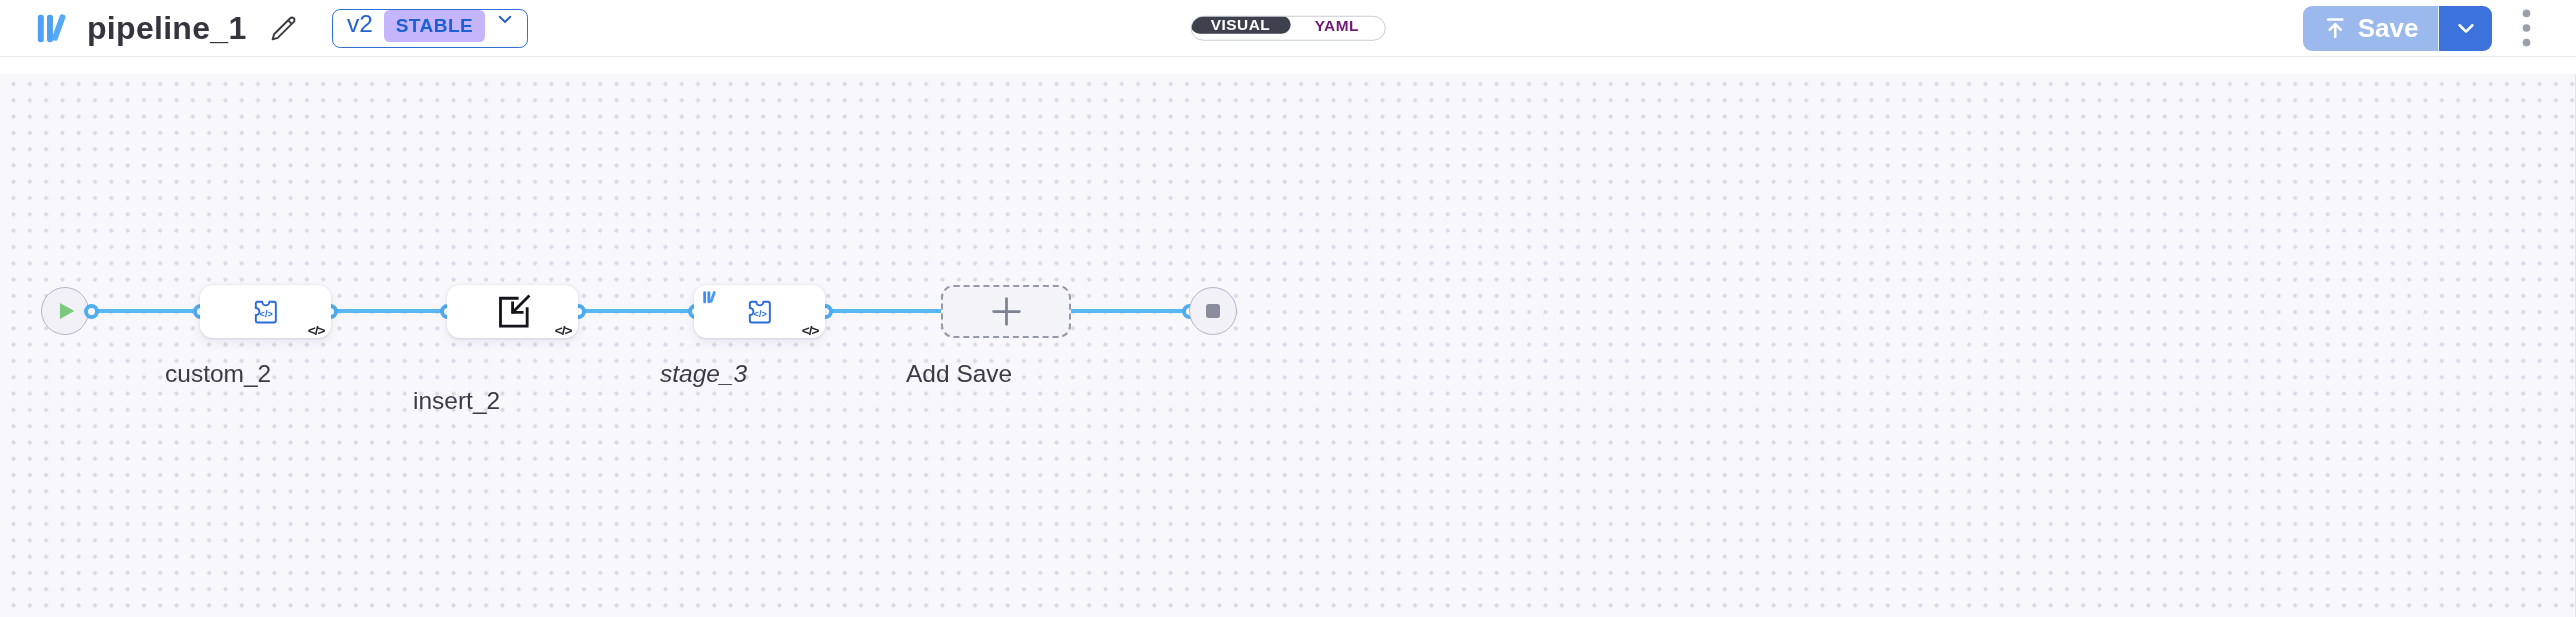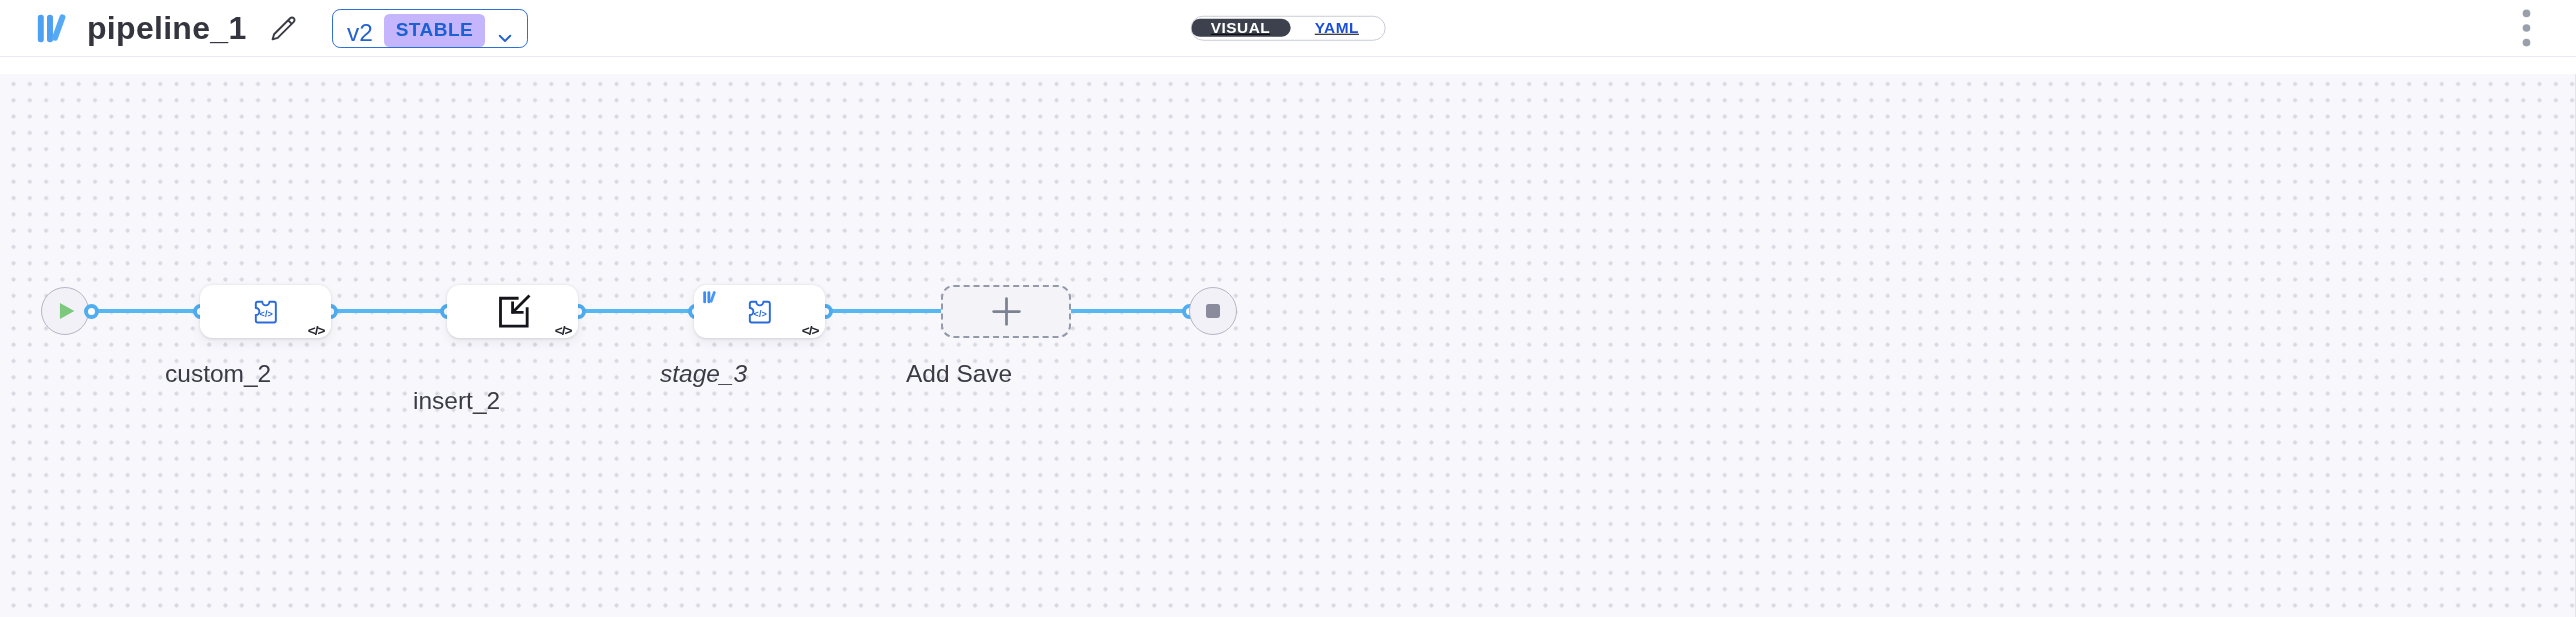--- a/index.html
+++ b/index.html
@@ -8,35 +8,35 @@
 
   
   .header { position:relative; height:57px; background:#ffffff;
     border-bottom:1.8px solid #e9e9ef; display:flex; align-items:center;
     padding:0 40px 0 36px; }
   .brand-logo { width:33px; height:33px; flex:0 0 auto; }
   .page-title { margin-left:18px; font-size:32px; font-weight:bold;
     color:#34353e; letter-spacing:0.3px; }
   .edit-btn { margin-left:22px; background:none; border:none; cursor:pointer;
     display:flex; align-items:center; }
-  .version-select { margin-left:34px; height:39px; display:flex; align-items:flex-end;
+  .version-select { margin-left:34px; height:39px; display:flex; align-items:flex-start;
     gap:11px; padding:0 12.7px 0 14.5px; border:1.8px solid #2e6fd6; border-radius:8.2px;
     background:#fff; cursor:pointer; }
   .version-label { font-size:24.5px; color:#2563cf; }
   .version-status { background:#c4b5fd; color:#1b61d1; font-size:19px; font-weight:bold;
     letter-spacing:0.5px; padding:5.4px 11.8px; border-radius:5.4px; }
 
   .view-toggle { position:absolute; left:50%; top:50%; transform:translate(-50%,-50%);
-    height:24.5px; display:flex; align-items:center; border:1.8px solid #c9ccd5;
-    border-radius:12.7px; background:#fff; overflow:hidden; cursor:pointer;text-decoration:underline; }
+    height:24.5px; display:flex; align-items:flex-start; border:1.8px solid #c9ccd5;
+    border-radius:12.7px; background:#fff; overflow:hidden; cursor:pointer; }
   .seg { display:flex; align-items:center; justify-content:center;
     font-size:15.4px; font-weight:bold; letter-spacing:0.5px; }
   .seg-visual { background:#3d414d; color:#ffffff; border-radius:11.8px;
     padding:0 20px; margin:-0.9px; }
-  .seg-yaml { color:#1d4ed8; padding:0 25.4px; }
+  .seg-yaml { color:#701a75; padding:0 25.4px; }
 
   .header-right { margin-left:auto; display:flex; align-items:center; gap:25.4px; }
   .save-split { display:flex; height:45px; border-radius:9px; overflow:hidden; }
   .save-main { background:#9bb9ed; color:#fff; display:flex; align-items:center;
     gap:10px; padding:0 20px; font-size:26px; font-weight:bold; border:none;
     border-right:1.8px solid #e8effc; cursor:default; }
   .save-caret { background:#3b72dc; width:53px; border:none; display:flex;
     align-items:center; justify-content:center; cursor:pointer; }
   .discard-btn { height:45px; padding:0 24.5px; background:#fff; border:1.8px solid #bed4f4;
     border-radius:9px; color:#a9c4ef; font-size:26px; font-weight:bold; cursor:default; }
@@ -101,20 +101,35 @@
       <polyline points="5 9 12 16 19 9"></polyline>
     </svg>
   </div>
 
   <div class="view-toggle">
     <div class="seg seg-visual">VISUAL</div>
     <div class="seg seg-yaml">YAML</div>
   </div>
 
   <div class="header-right">
+    <div class="save-split">
+      <button class="save-main">
+        <svg width="24.5" height="24.5" viewBox="0 0 24 24" fill="none" stroke="#ffffff" stroke-width="2.4" stroke-linecap="round" stroke-linejoin="round">
+          <line x1="5" y1="3.5" x2="19" y2="3.5"></line>
+          <line x1="12" y1="8" x2="12" y2="20.5"></line>
+          <polyline points="6.5 13.5 12 8 17.5 13.5"></polyline>
+        </svg>
+        <span>Save</span>
+      </button>
+      <button class="save-caret">
+        <svg width="22" height="22" viewBox="0 0 24 24" fill="none" stroke="#ffffff" stroke-width="2.8" stroke-linecap="round" stroke-linejoin="round">
+          <polyline points="5 9 12 16 19 9"></polyline>
+        </svg>
+      </button>
+    </div>
     <button class="kebab-btn">
       <svg width="11" height="42" viewBox="0 0 12 46">
         <circle cx="6" cy="7" r="4.2" fill="#99a0ac"></circle>
         <circle cx="6" cy="23" r="4.2" fill="#99a0ac"></circle>
         <circle cx="6" cy="39" r="4.2" fill="#99a0ac"></circle>
       </svg>
     </button>
   </div>
 </div>
 

